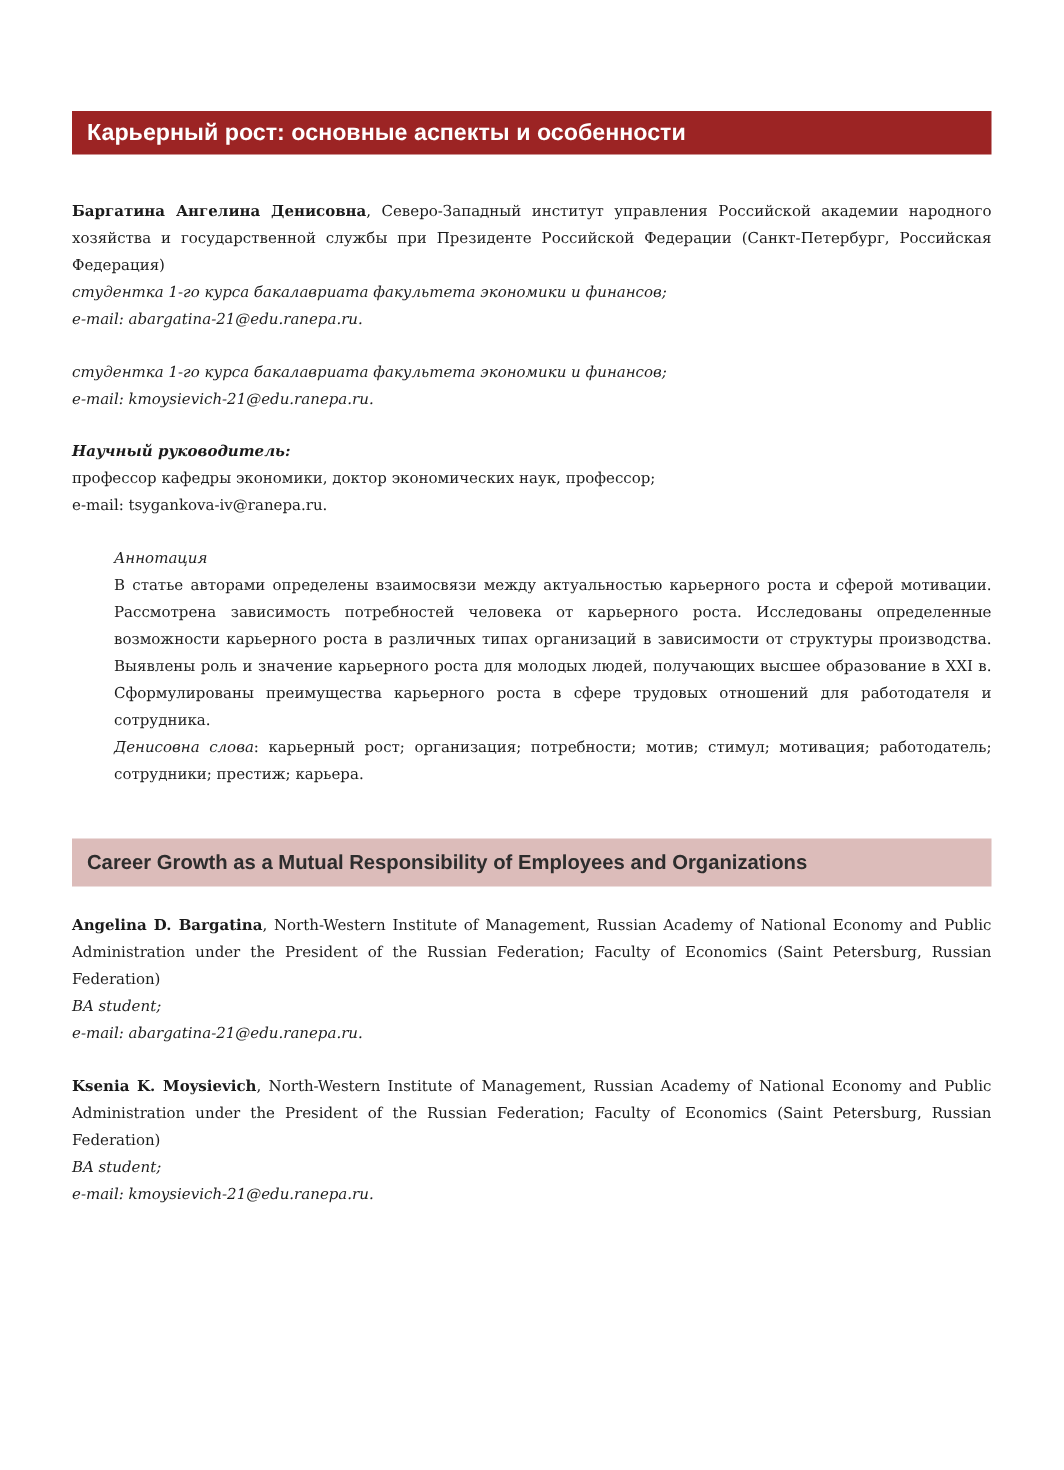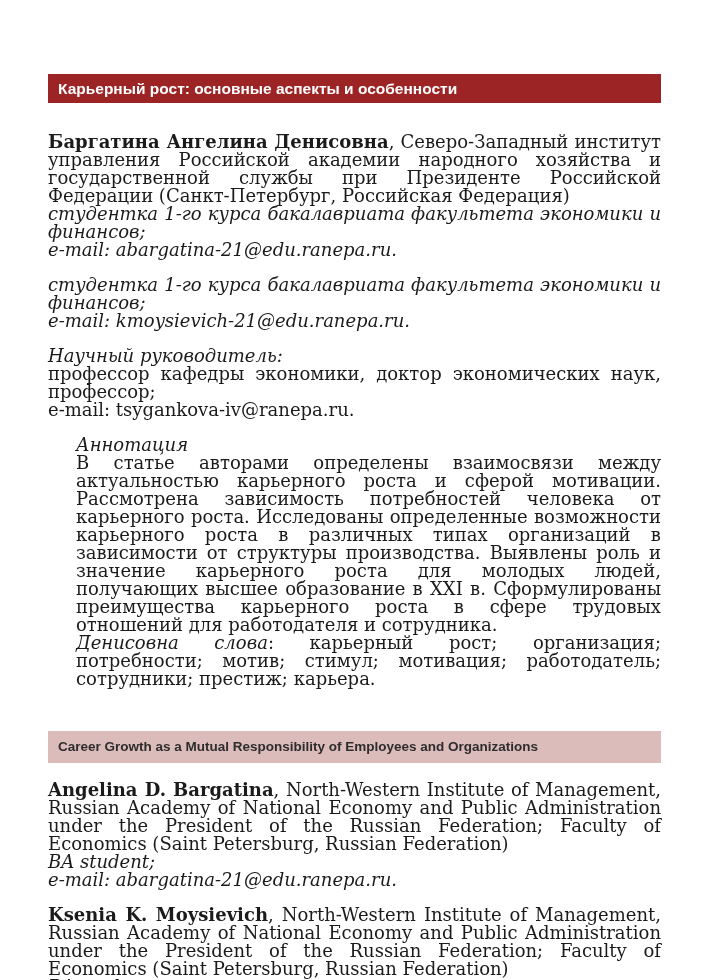--- a/index.html
+++ b/index.html
@@ -15,28 +15,28 @@
     font-family:"Liberation Sans", sans-serif;font-weight:bold;
     font-size:15.5px;height:29px;line-height:29px;
     padding:0 10px;box-sizing:border-box;
     margin-bottom:30px;white-space:nowrap;overflow:hidden;
   }
   .en-bar{
     background:#dcbcba;color:#2d2d2d;
     font-family:"Liberation Sans", sans-serif;font-weight:bold;
     font-size:13.5px;height:32px;line-height:32px;
     padding:0 10px;box-sizing:border-box;
-    margin-top:43px;margin-bottom:18px;white-space:nowrap;overflow:hidden;
+    margin-top:33px;margin-bottom:18px;white-space:nowrap;overflow:hidden;
   }
-  p{margin:0;font-size:18px;line-height:18px;text-align:justify;}
+  p{margin:0;font-size:10px;line-height:18px;text-align:justify;}
   .block{margin-bottom:17px;}
   .abstract{margin-left:28px;margin-bottom:16px;}
   .b{font-weight:bold;}
   .i{font-style:italic;}
-  .bi{font-weight:normal;font-style:italic;}
+  .bi{font-weight:bold;font-style:italic;}
 </style>
 </head>
 <body>
 
 <div class="page">
 
   <div class="title-bar">
     <span>Карьерный рост: основные аспекты и особенности</span>
   </div>
 

